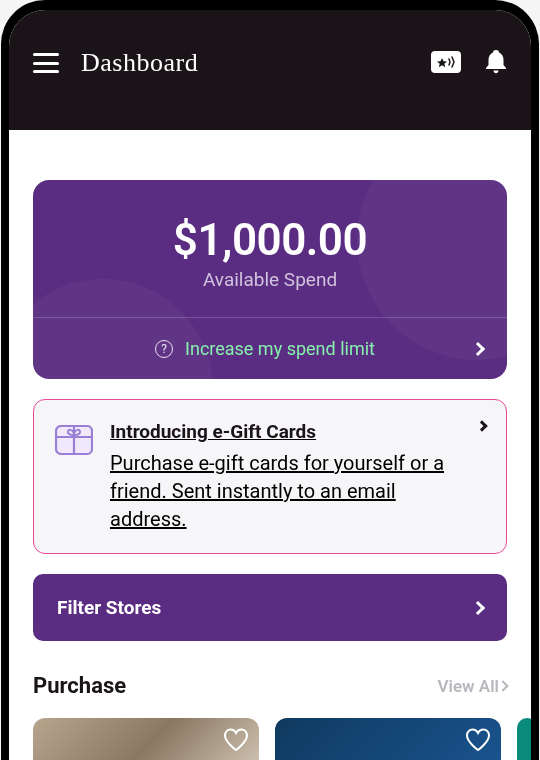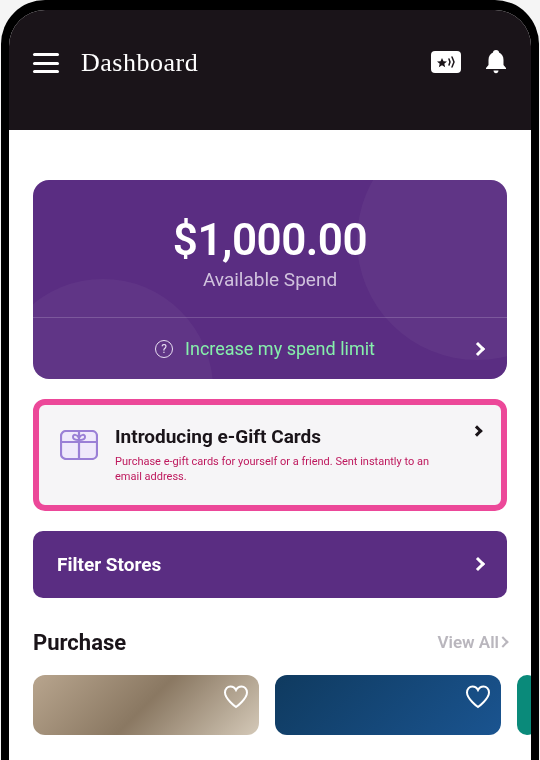--- a/index.html
+++ b/index.html
@@ -154,50 +154,51 @@
     .chevron-right {
       width: 10px;
       height: 10px;
       border-top: 3px solid #fff;
       border-right: 3px solid #fff;
       transform: rotate(45deg);
     }
     .gift-card-banner {
       margin-top: 20px;
       background: #f6f5f7;
-      border: 6px solid #ec4899;
+      border: 1px solid #ec4899;
       border-radius: 12px;
       padding: 20px;
       display: flex;
       align-items: flex-start;
       gap: 16px;
       cursor: pointer;
       position: relative;
+      text-decoration: underline;
     }
     .gift-icon-box {
       width: 40px;
       height: 40px;
       flex-shrink: 0;
       display: flex;
       align-items: center;
       justify-content: center;
     }
     .gift-content {
       flex: 1;
       padding-right: 24px;
     }
     .gift-title {
       font-size: 19px;
       font-weight: 700;
       color: #1a1419;
       margin-bottom: 6px;
     }
     .gift-desc {
-      font-size: 11px;
-      color: #be185d;
+      font-size: 20px;
+      color: #000000;
       line-height: 1.4;
     }
     .gift-chevron {
       position: absolute;
       right: 20px;
       top: 22px;
       width: 8px;
       height: 8px;
       border-top: 3px solid #1a1419;
       border-right: 3px solid #1a1419;

